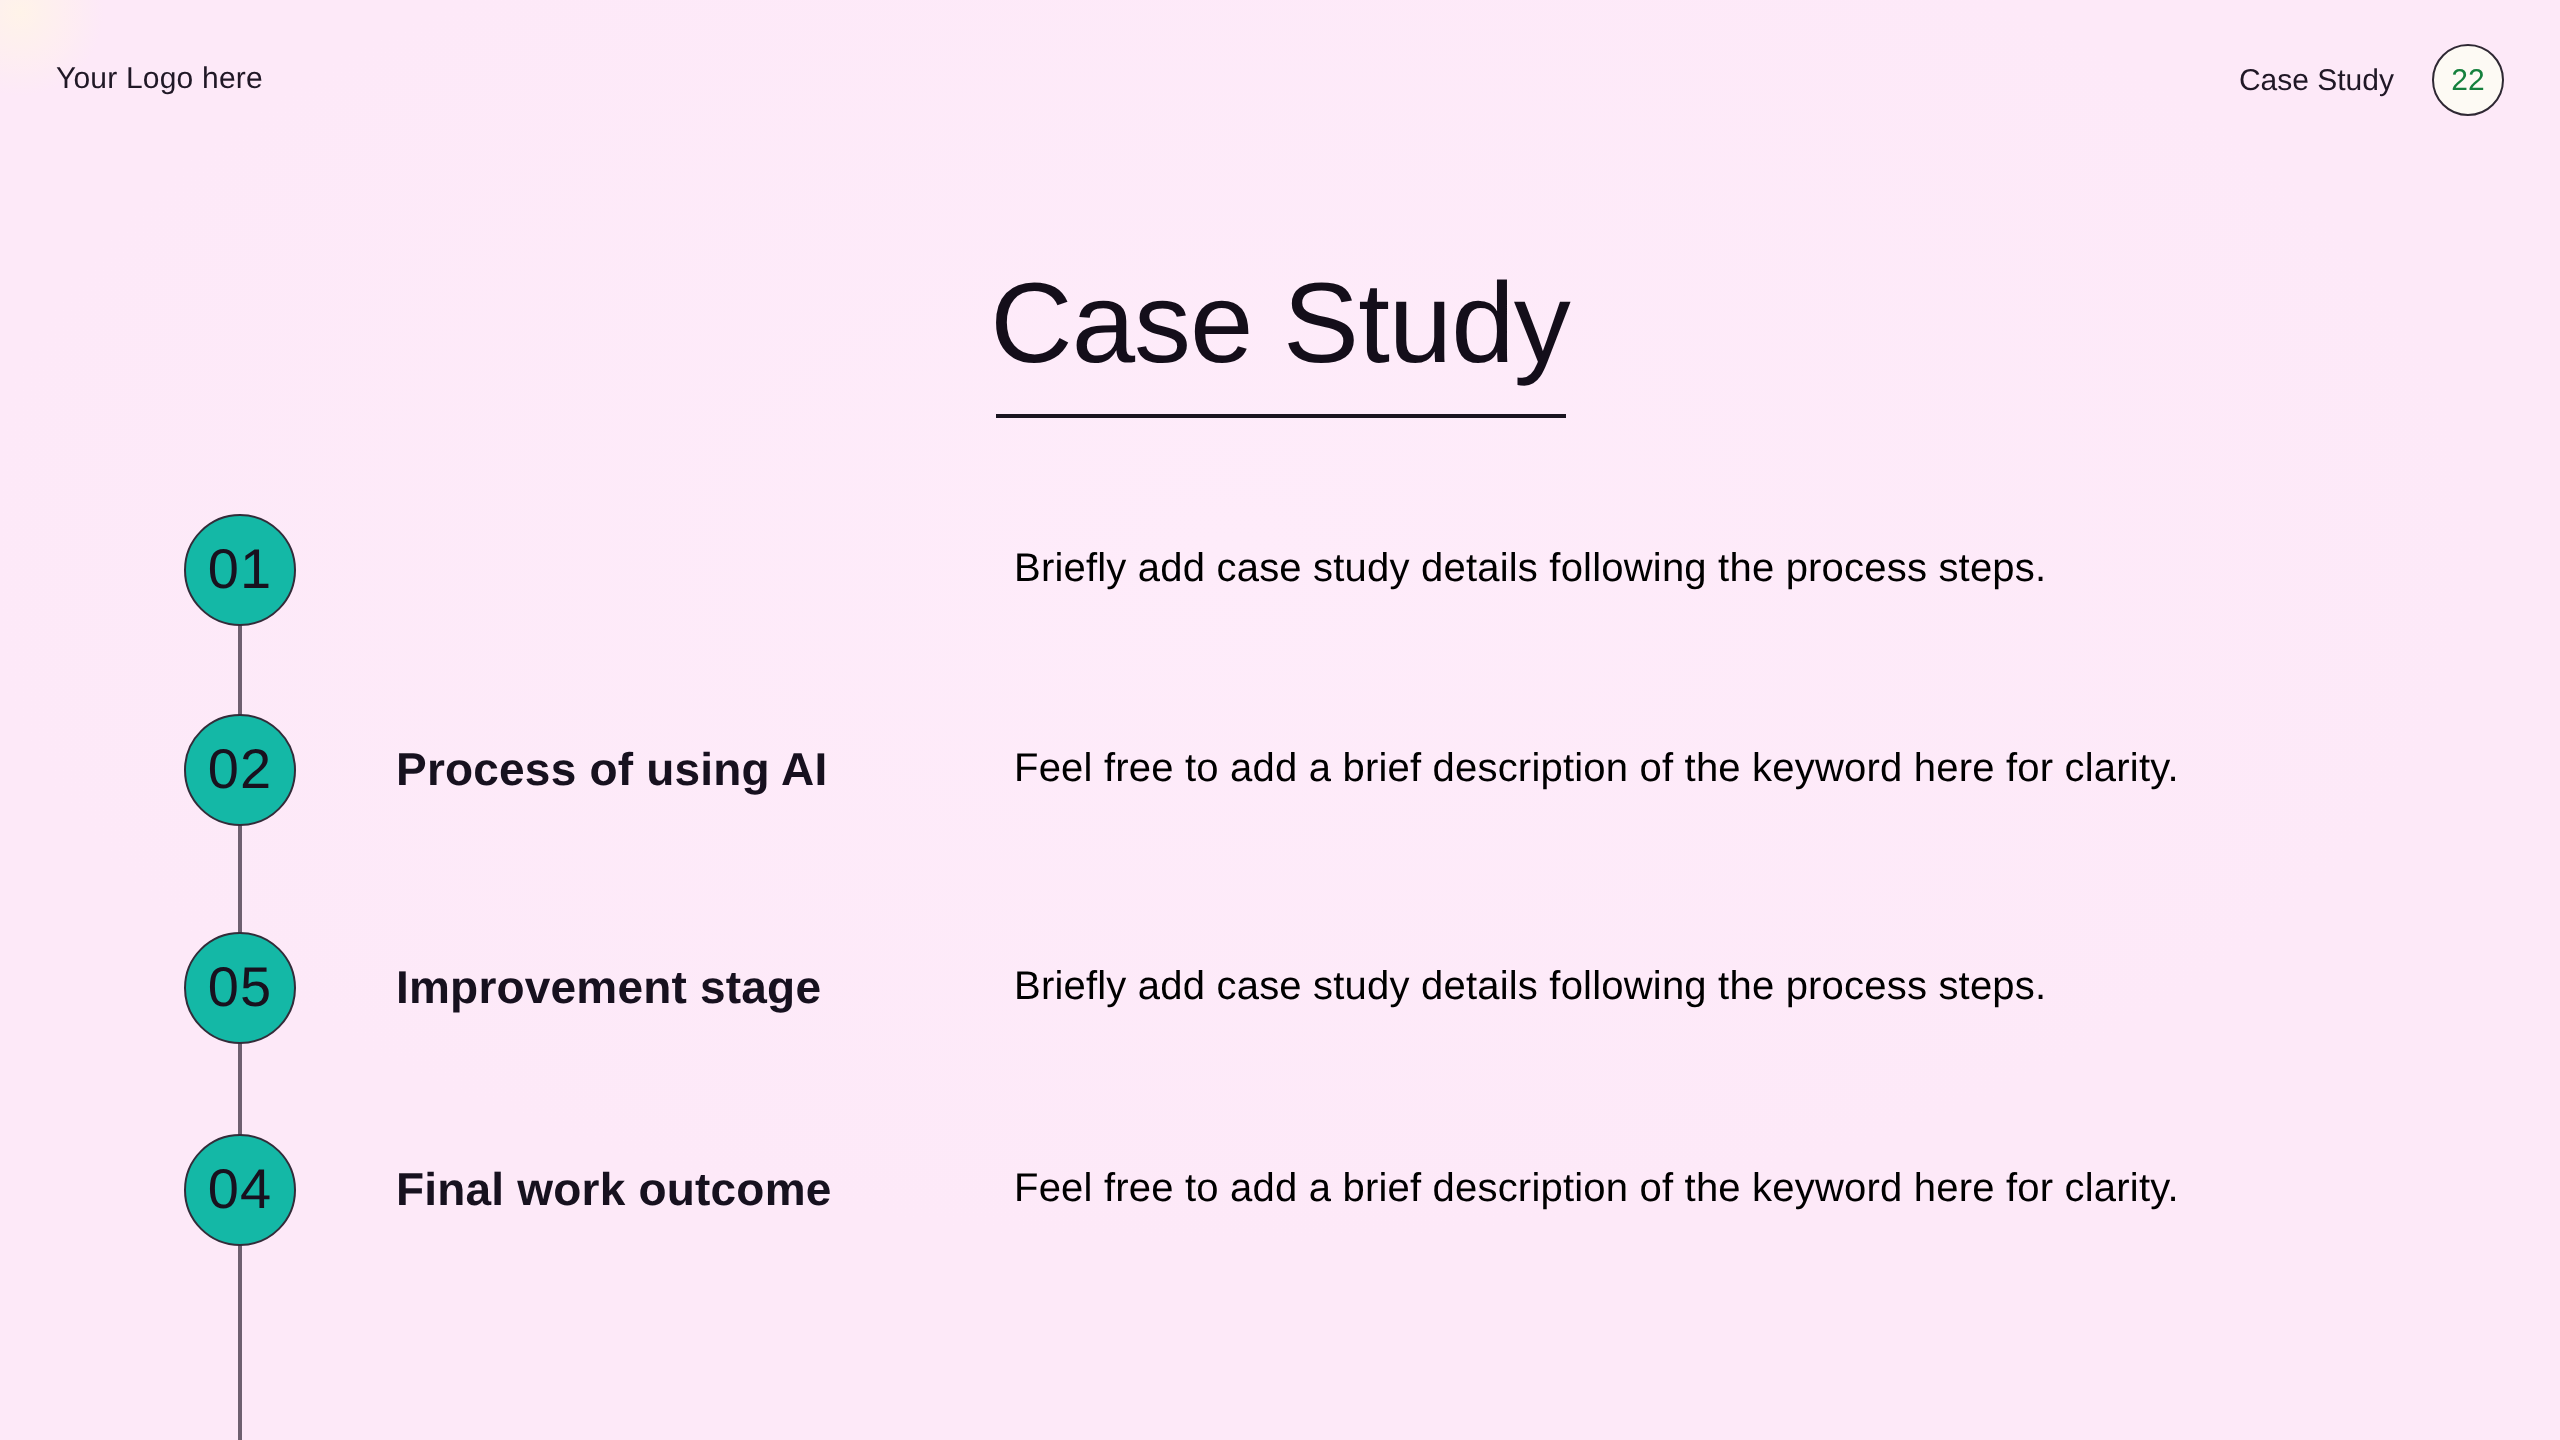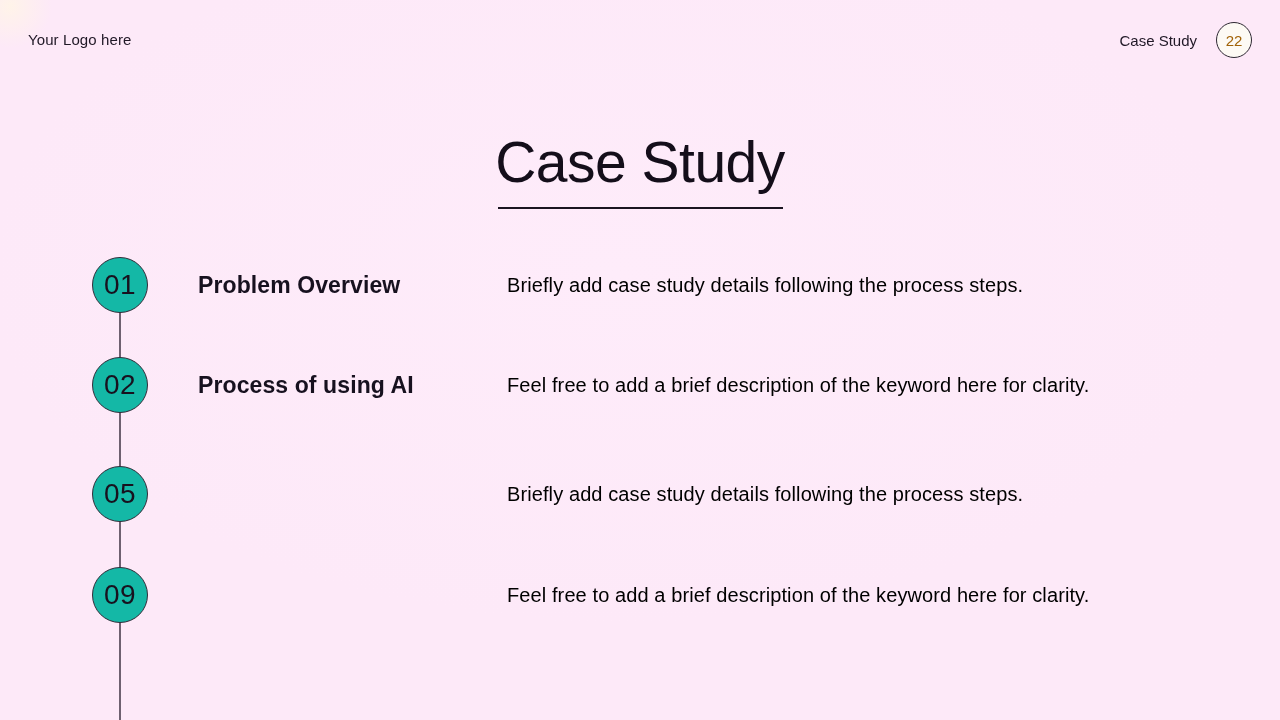--- a/index.html
+++ b/index.html
@@ -21,21 +21,21 @@
   }
   .header-right {
     position: absolute; right: 28px; top: 22px;
     display: flex; align-items: center; gap: 19px;
   }
   .header-section-label { font-size: 15px; font-weight: 500; color: #201826; }
   .page-circle {
     width: 36px; height: 36px; border-radius: 50%;
     background: #fdfaf4; border: 1.5px solid #2e2833;
     display: flex; align-items: center; justify-content: center;
-    font-size: 15px; font-weight: 500; color: #a16207; text-align: center;
+    font-size: 15px; font-weight: 500; color: #15803d; text-align: center;
   }
 
   
   .title-wrap {
     position: absolute; left: 0; right: 0; top: 130px;
     text-align: center;
   }
   .main-title {
     font-size: 57px; font-weight: 500; letter-spacing: -0.5px;
     color: #140e1a; line-height: 1.15;
@@ -85,31 +85,32 @@
 
 <div class="title-wrap">
   <div class="main-title">Case Study</div>
   <div class="title-underline"></div>
 </div>
 
 <div class="timeline-line"></div>
 
 <div class="step-row r1">
   <div class="step-circle">01</div>
-  <div class="step-title">Problem Overview</div>
   <div class="step-desc">Briefly add case study details following the process steps.</div>
 </div>
 
 <div class="step-row r2">
   <div class="step-circle">02</div>
   <div class="step-title">Process of using AI</div>
   <div class="step-desc">Feel free to add a brief description of the keyword here for clarity.</div>
 </div>
 
 <div class="step-row r3">
   <div class="step-circle">05</div>
+  <div class="step-title">Improvement stage</div>
   <div class="step-desc">Briefly add case study details following the process steps.</div>
 </div>
 
 <div class="step-row r4">
-  <div class="step-circle">09</div>
+  <div class="step-circle">04</div>
+  <div class="step-title">Final work outcome</div>
   <div class="step-desc">Feel free to add a brief description of the keyword here for clarity.</div>
 </div>
 
 </body></html>

